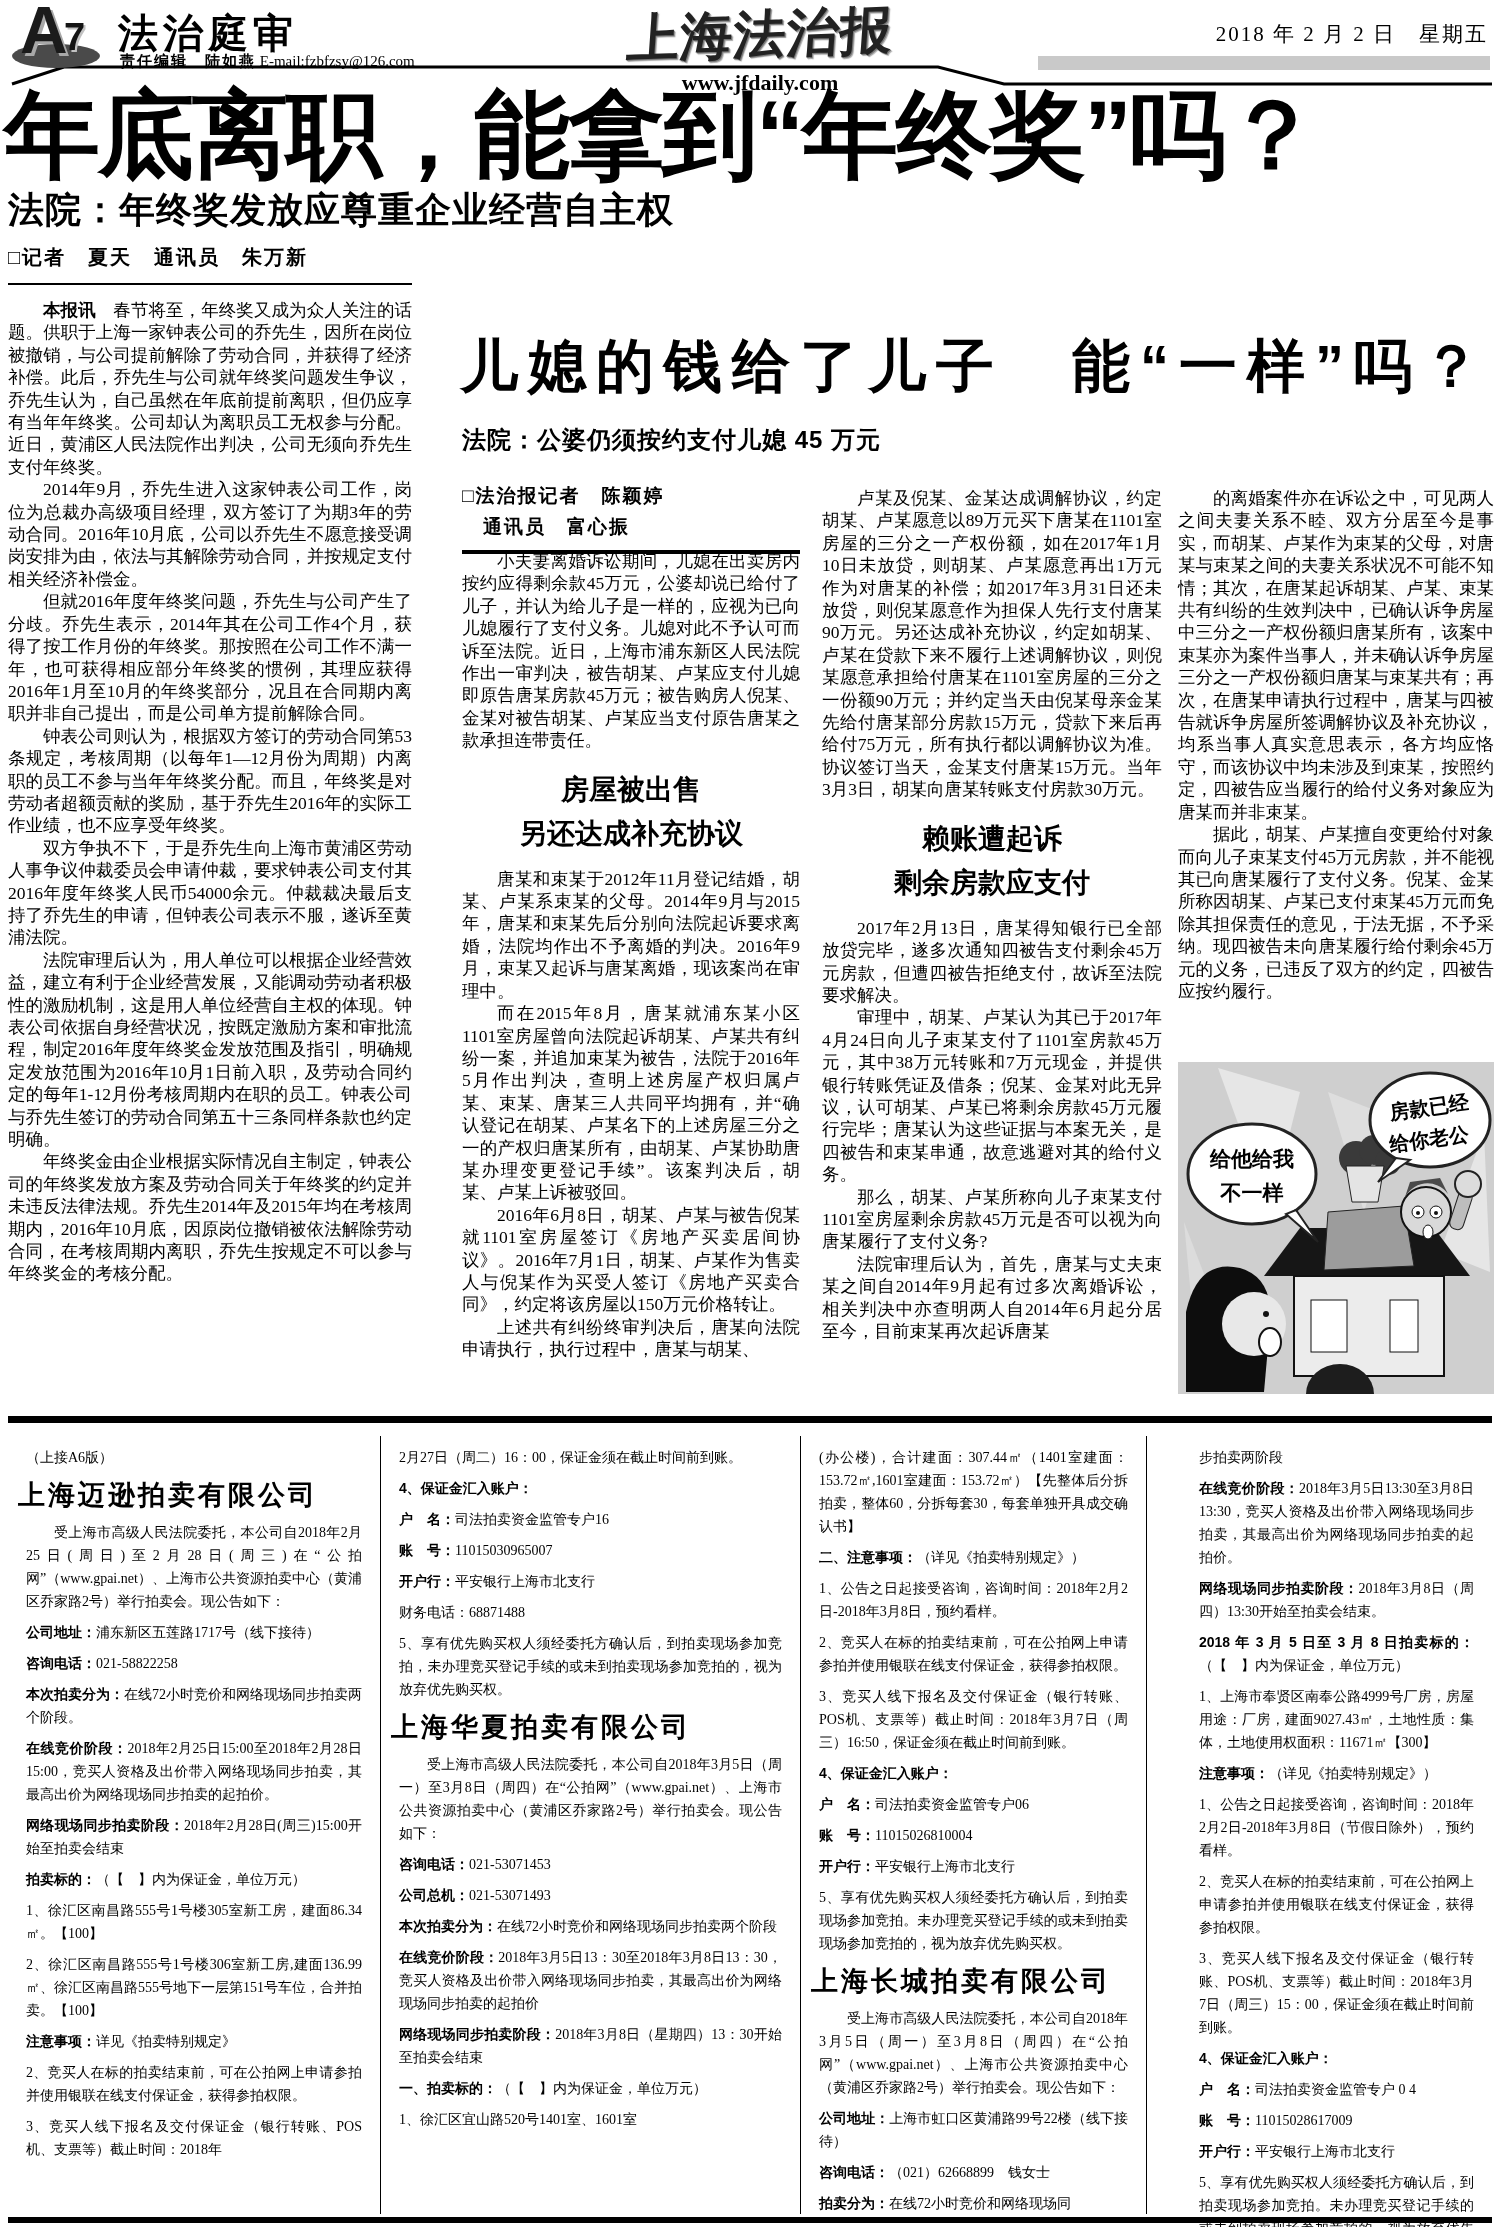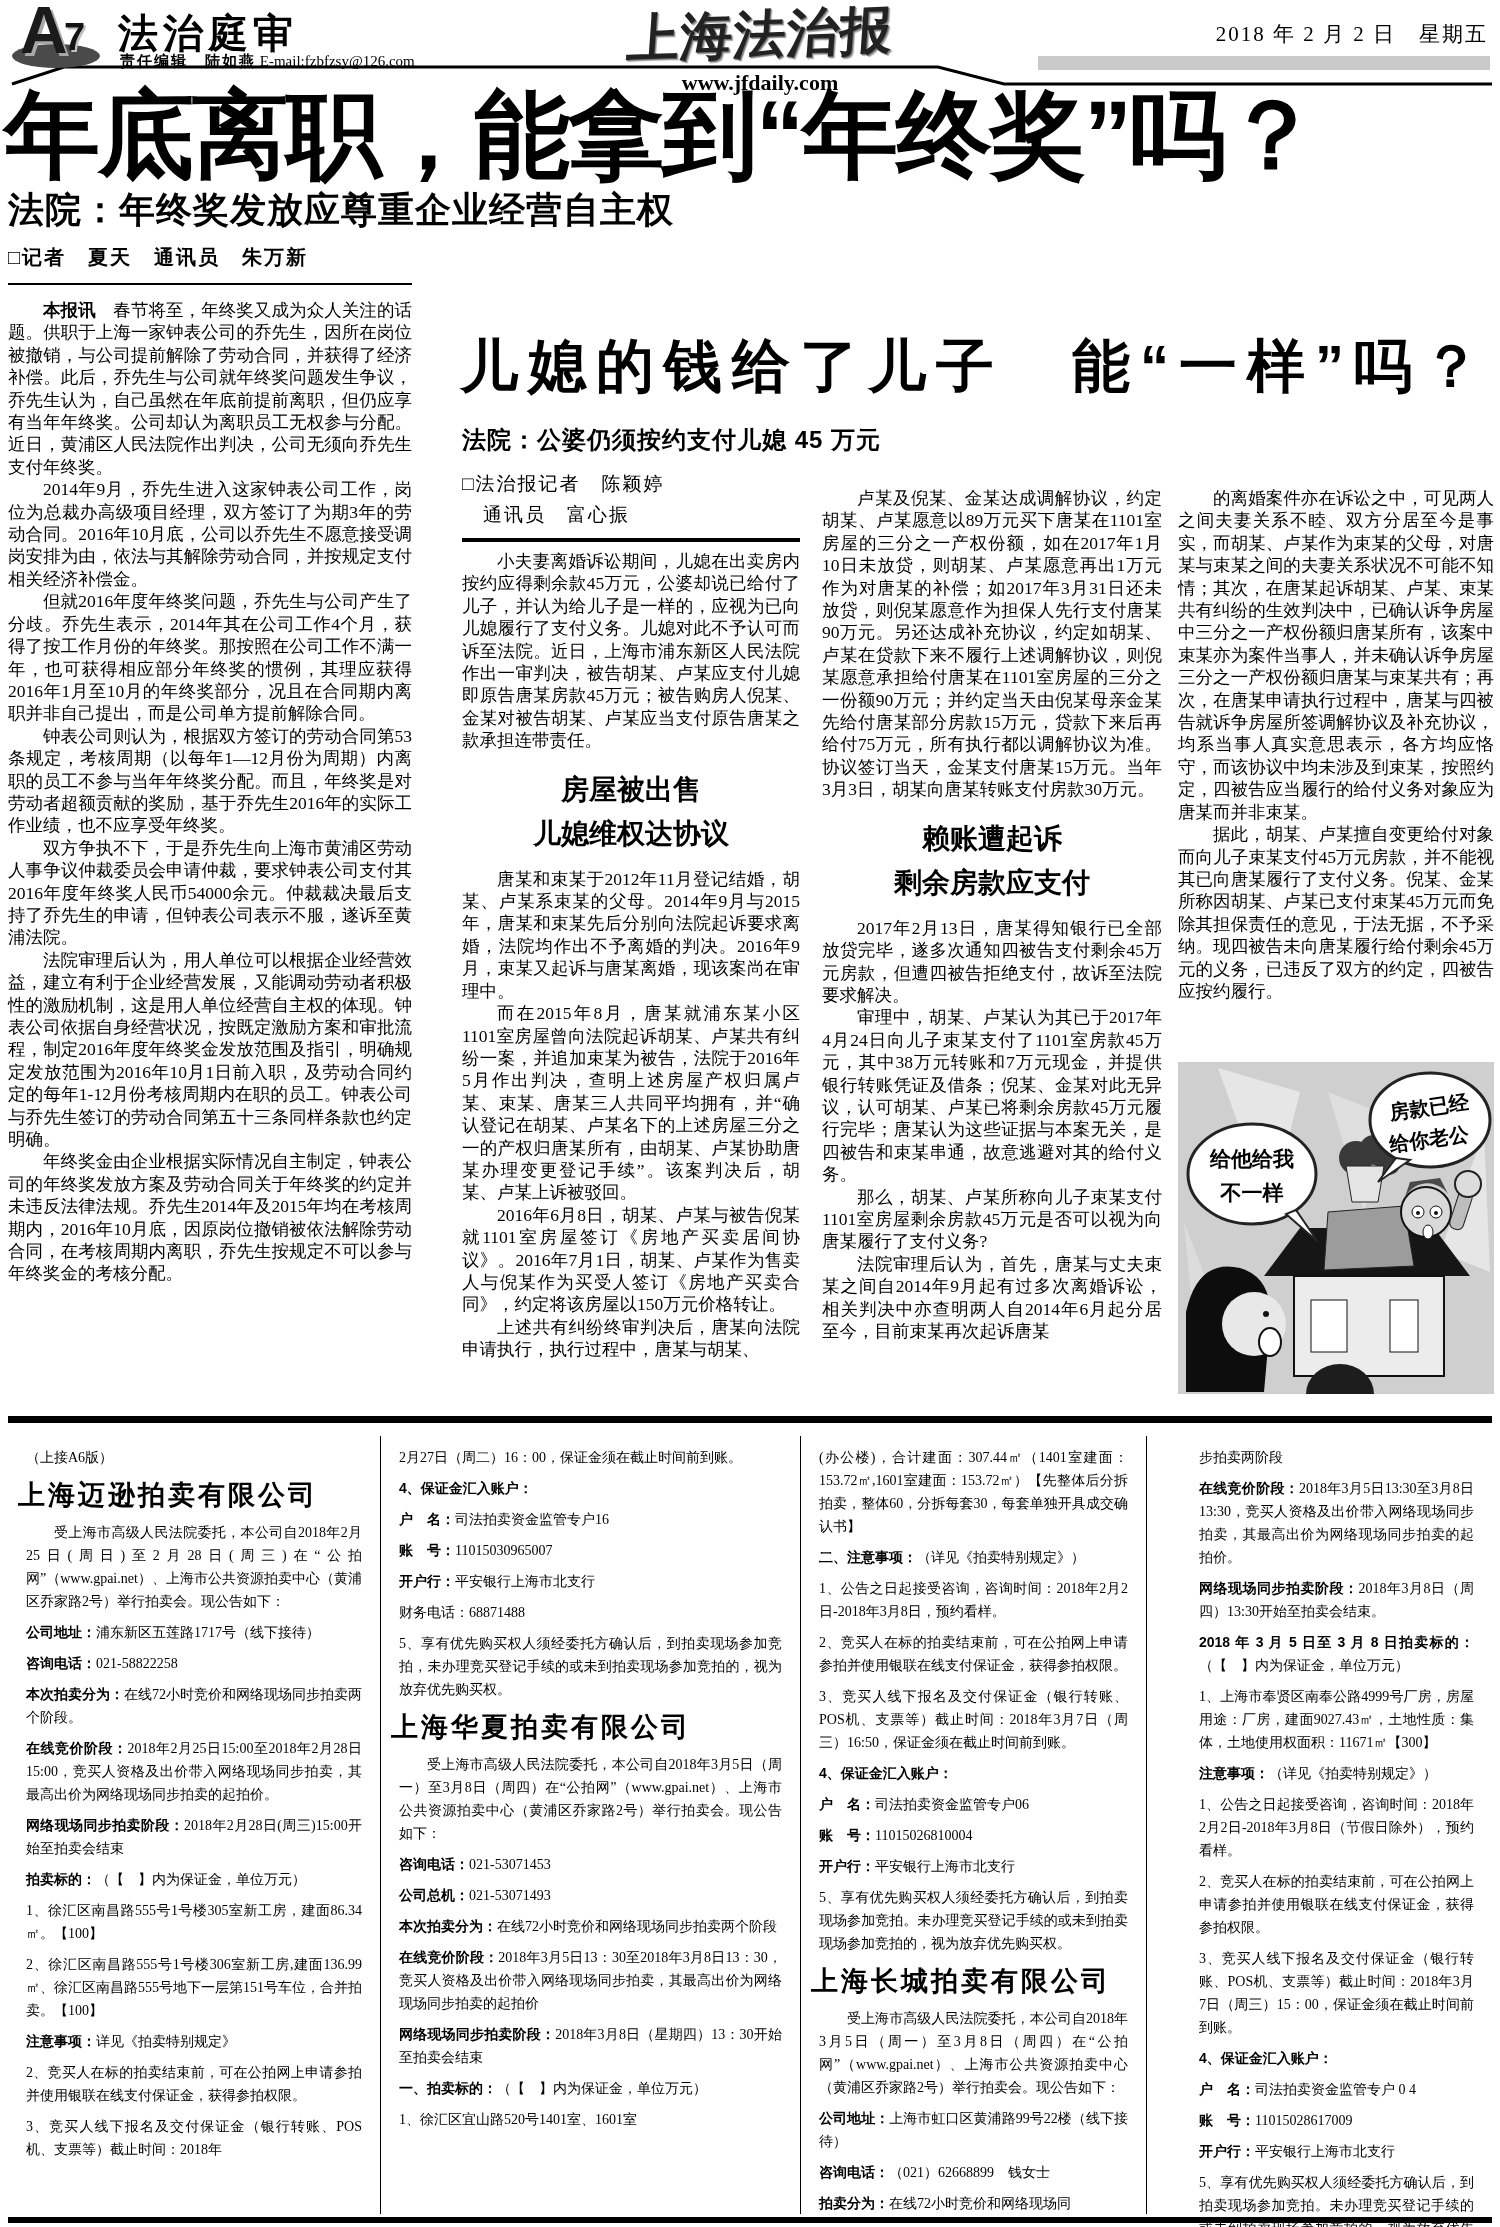--- a/index.html
+++ b/index.html
@@ -28,21 +28,21 @@
   .deck1{position:absolute;left:8px;top:186px;font-size:36px;font-weight:900;letter-spacing:1px;}
   .art1{position:absolute;left:8px;top:244px;width:404px;}
   .byline1{font-size:20px;font-weight:bold;letter-spacing:2px;padding-bottom:12px;border-bottom:2px solid #000;margin-bottom:14px;}
   .body p{margin:0;font-size:17.5px;line-height:22.4px;text-align:justify;}
   .body p.ind{text-indent:2em;}
   .body b.blabel{font-family:"Liberation Sans","DejaVu Sans",sans-serif;}
 
   
   .headline2{position:absolute;left:460px;top:328px;font-size:58px;font-weight:900;letter-spacing:10px;white-space:nowrap;}
   .deck2{position:absolute;left:462px;top:424px;font-size:24px;font-weight:900;letter-spacing:1px;}
-  .byline2{position:absolute;left:462px;top:468px;width:338px;font-size:19px;font-weight:normal;
+  .byline2{position:absolute;left:462px;top:480px;width:338px;font-size:19px;font-weight:bold;
            line-height:31px;letter-spacing:2px;border-bottom:4px solid #000;padding-bottom:8px;}
   .a2col{position:absolute;}
   .a2c1{left:462px;top:550px;width:338px;height:845px;}
   .a2c2{left:822px;top:487px;width:340px;height:908px;}
   .a2c3{left:1178px;top:487px;width:316px;height:580px;}
   .inner-sub{text-align:center;font-weight:900;font-size:28px;line-height:44px;margin:16px 0 12px;
              font-family:"Liberation Sans","DejaVu Sans",sans-serif;}
   .cartoon{position:absolute;left:1178px;top:1062px;width:316px;height:332px;}
 
   
@@ -110,21 +110,21 @@
   <div class="deck2 hei">法院：公婆仍须按约支付儿媳 45 万元</div>
   <div class="byline2 hei">
     <div>□法治报记者　陈颖婷</div>
     <div>　通讯员　富心振</div>
   </div>
 
   <div class="a2col a2c1 body">
       <p class="ind">小夫妻离婚诉讼期间，儿媳在出卖房内按约应得剩余款45万元，公婆却说已给付了儿子，并认为给儿子是一样的，应视为已向儿媳履行了支付义务。儿媳对此不予认可而诉至法院。近日，上海市浦东新区人民法院作出一审判决，被告胡某、卢某应支付儿媳即原告唐某房款45万元；被告购房人倪某、金某对被告胡某、卢某应当支付原告唐某之款承担连带责任。</p>
       <div class="inner-sub">
         <div>房屋被出售</div>
-        <div>儿媳维权达协议</div>
+        <div>另还达成补充协议</div>
       </div>
       <p class="ind">唐某和束某于2012年11月登记结婚，胡某、卢某系束某的父母。2014年9月与2015年，唐某和束某先后分别向法院起诉要求离婚，法院均作出不予离婚的判决。2016年9月，束某又起诉与唐某离婚，现该案尚在审理中。</p>
       <p class="ind">而在2015年8月，唐某就浦东某小区1101室房屋曾向法院起诉胡某、卢某共有纠纷一案，并追加束某为被告，法院于2016年5月作出判决，查明上述房屋产权归属卢某、束某、唐某三人共同平均拥有，并“确认登记在胡某、卢某名下的上述房屋三分之一的产权归唐某所有，由胡某、卢某协助唐某办理变更登记手续”。该案判决后，胡某、卢某上诉被驳回。</p>
       <p class="ind">2016年6月8日，胡某、卢某与被告倪某就1101室房屋签订《房地产买卖居间协议》。2016年7月1日，胡某、卢某作为售卖人与倪某作为买受人签订《房地产买卖合同》，约定将该房屋以150万元价格转让。</p>
       <p class="ind">上述共有纠纷终审判决后，唐某向法院申请执行，执行过程中，唐某与胡某、</p>
     </div>
   <div class="a2col a2c2 body">
       <p class="ind">卢某及倪某、金某达成调解协议，约定胡某、卢某愿意以89万元买下唐某在1101室房屋的三分之一产权份额，如在2017年1月10日未放贷，则胡某、卢某愿意再出1万元作为对唐某的补偿；如2017年3月31日还未放贷，则倪某愿意作为担保人先行支付唐某90万元。另还达成补充协议，约定如胡某、卢某在贷款下来不履行上述调解协议，则倪某愿意承担给付唐某在1101室房屋的三分之一份额90万元；并约定当天由倪某母亲金某先给付唐某部分房款15万元，贷款下来后再给付75万元，所有执行都以调解协议为准。协议签订当天，金某支付唐某15万元。当年3月3日，胡某向唐某转账支付房款30万元。</p>
       <div class="inner-sub">
         <div>赖账遭起诉</div>

